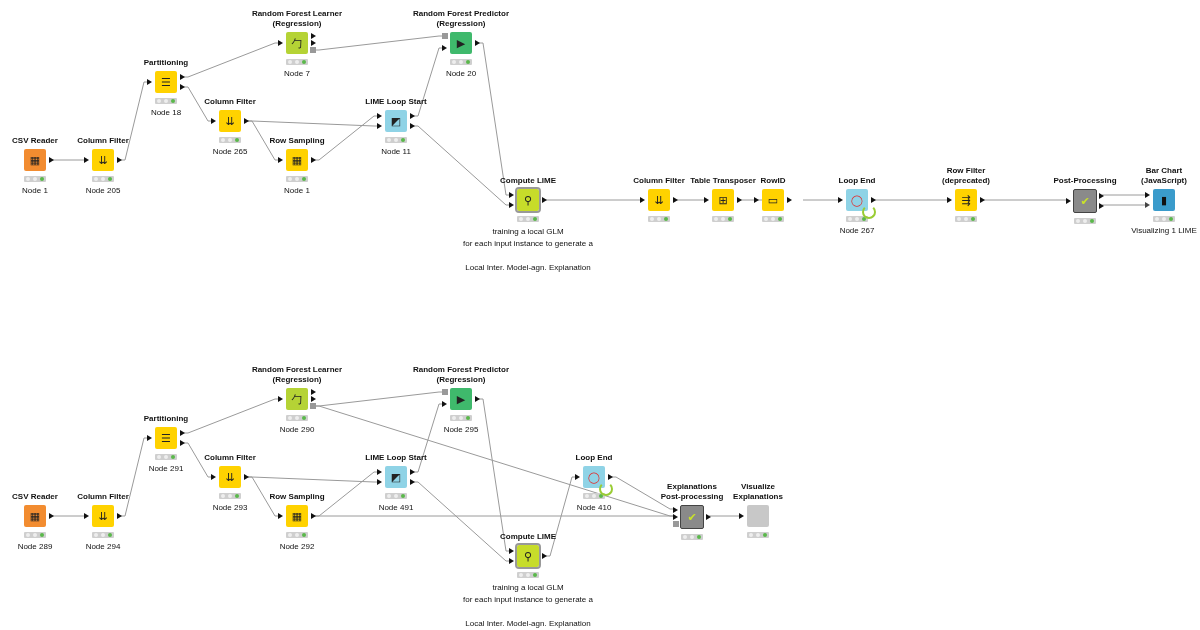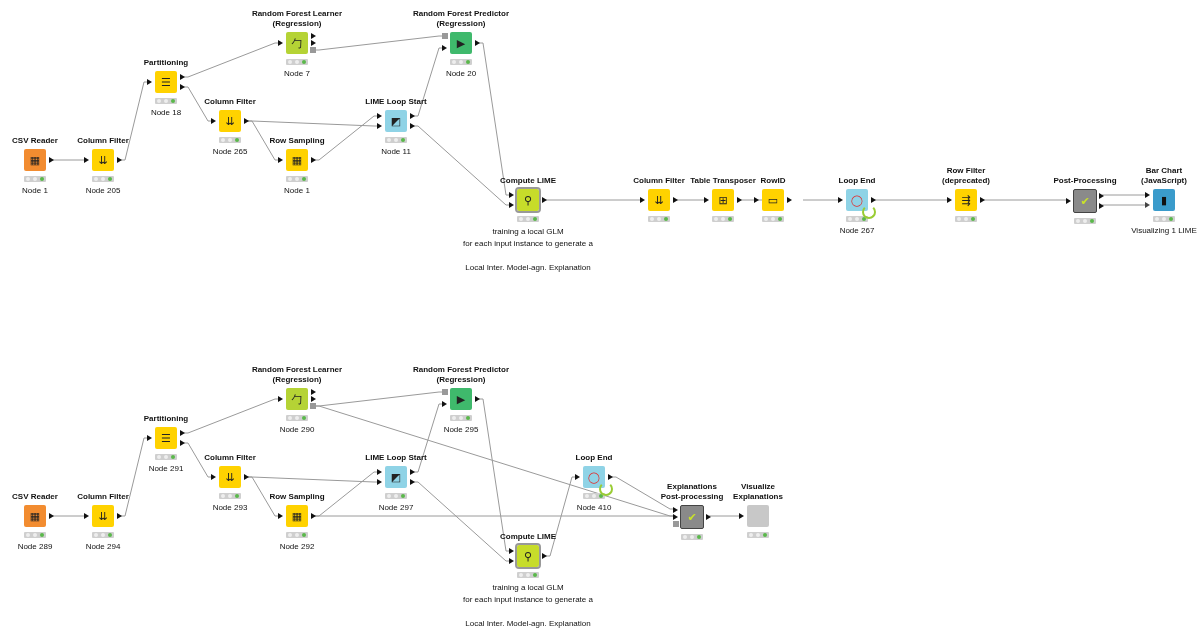--- a/index.html
+++ b/index.html
@@ -391,21 +391,21 @@
         <span class="port in" style="top: 3px;"></span>
         <span class="port in" style="top: 13px;"></span>
         <span class="port out" style="top: 3px;"></span>
         <span class="port out" style="top: 13px;"></span>
       </div>
       <div class="status">
         <i></i>
         <i></i>
         <i class="g"></i>
       </div>
-      <div class="label">Node 297</div>
+      <div class="label">Node 491</div>
     </div>
     <div class="node" style="left: 461px; top: 388px;">
       <div class="title">Random Forest Predictor
 (Regression)</div>
       <div class="box" style="background: rgb(63, 185, 108);">
         <span>▶</span>
         <span class="port in gray" style="top: 1px;"></span>
         <span class="port in" style="top: 13px;"></span>
         <span class="port out" style="top: 8px;"></span>
       </div>

